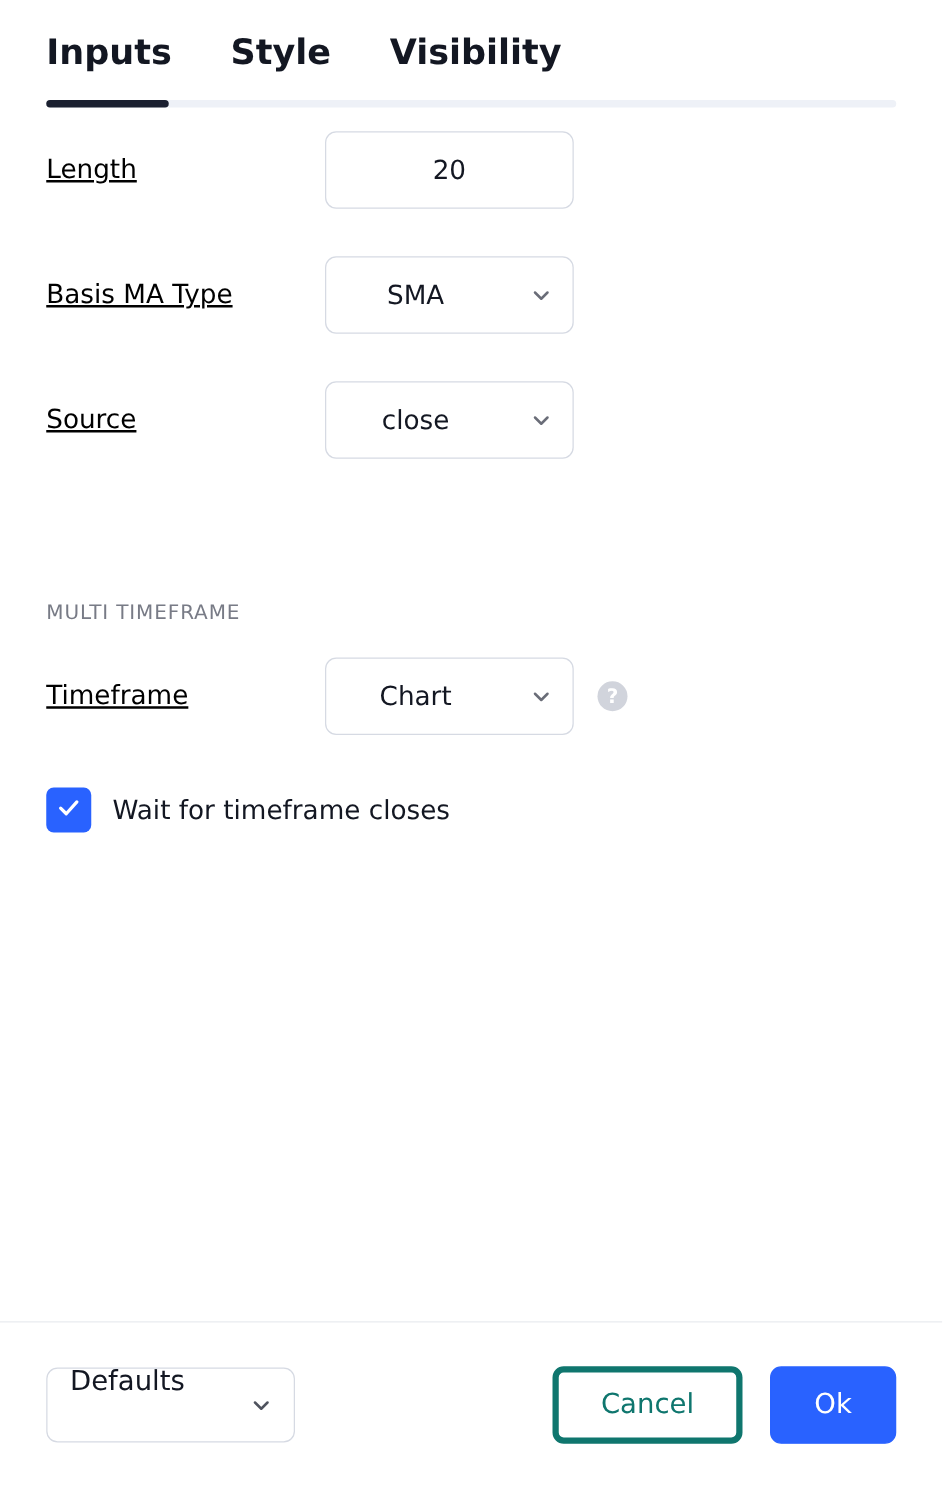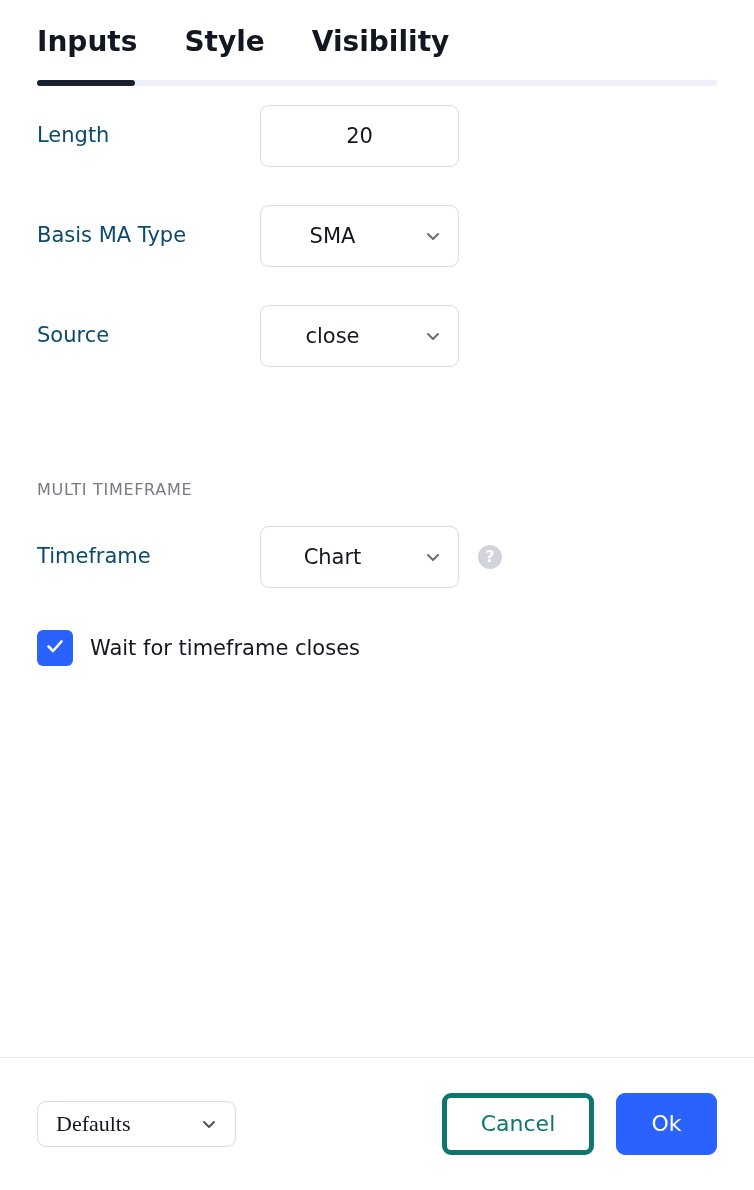--- a/index.html
+++ b/index.html
@@ -106,22 +106,23 @@
 
   .field-row {
     display: flex;
     align-items: center;
     height: 100px;
   }
   .field-label {
     width: 223px;
     flex: 0 0 223px;
     font-size: 21px;
-    color: #0c4a6e;
+    color: #000000;
     line-height: 1.2;
+    text-decoration: underline;
   }
 
   .control {
     position: relative;
     width: 199px;
     height: 62px;
     border: 1px solid #d6dae3;
     border-radius: 9px;
     background: #ffffff;
     display: flex;
@@ -209,30 +210,29 @@
   .footer {
     flex: 0 0 auto;
     height: 133px;
     border-top: 1px solid #e9ebf0;
     display: flex;
     align-items: center;
     padding: 0 37px;
   }
   .defaults-btn {
     position: relative;
-    height: 46px;
+    height: 60px;
     min-width: 199px;
     border: 1px solid #d6dae3;
     border-radius: 9px;
     background: #ffffff;
     display: flex;
-    align-items: center;
+    align-items: flex-start;
     padding: 0 18px;
     cursor: pointer;
-    font-family: Liberation Serif, serif;
   }
   .defaults-btn .control-value { font-size: 22px; }
   .defaults-btn .chevron { right: 18px; }
 
   .footer-spacer { flex: 1 1 auto; }
 
   .btn {
     height: 62px;
     border-radius: 9px;
     font-size: 22px;

